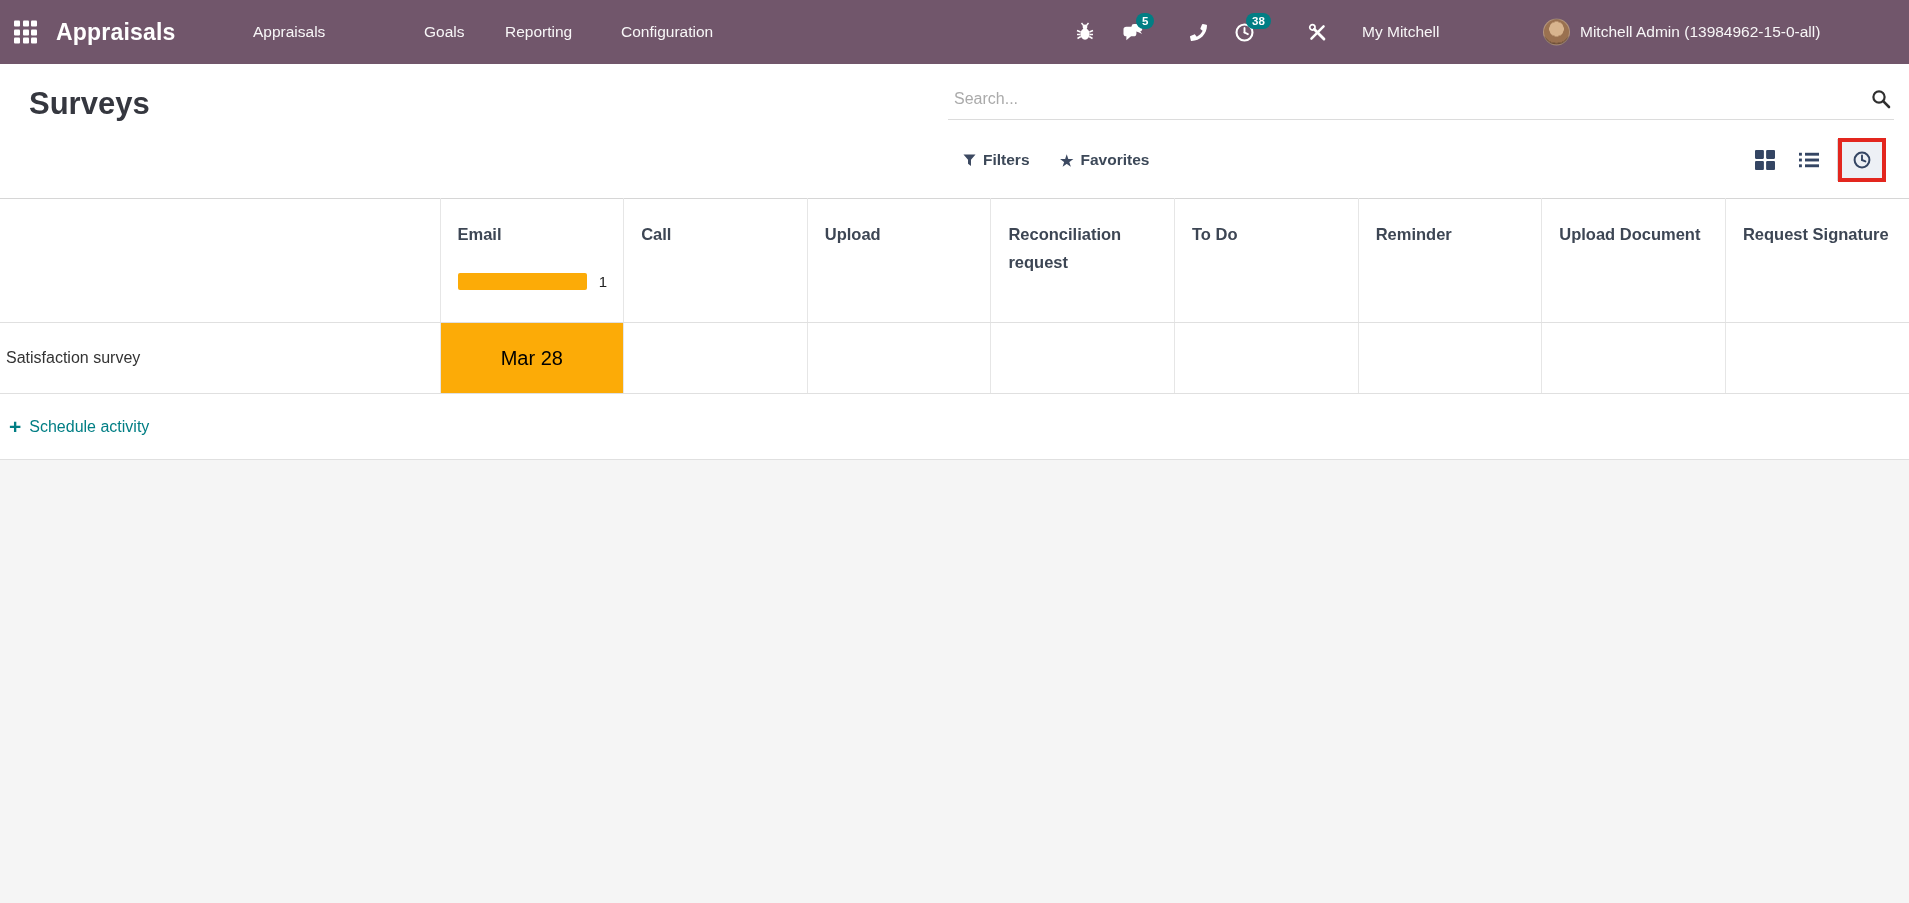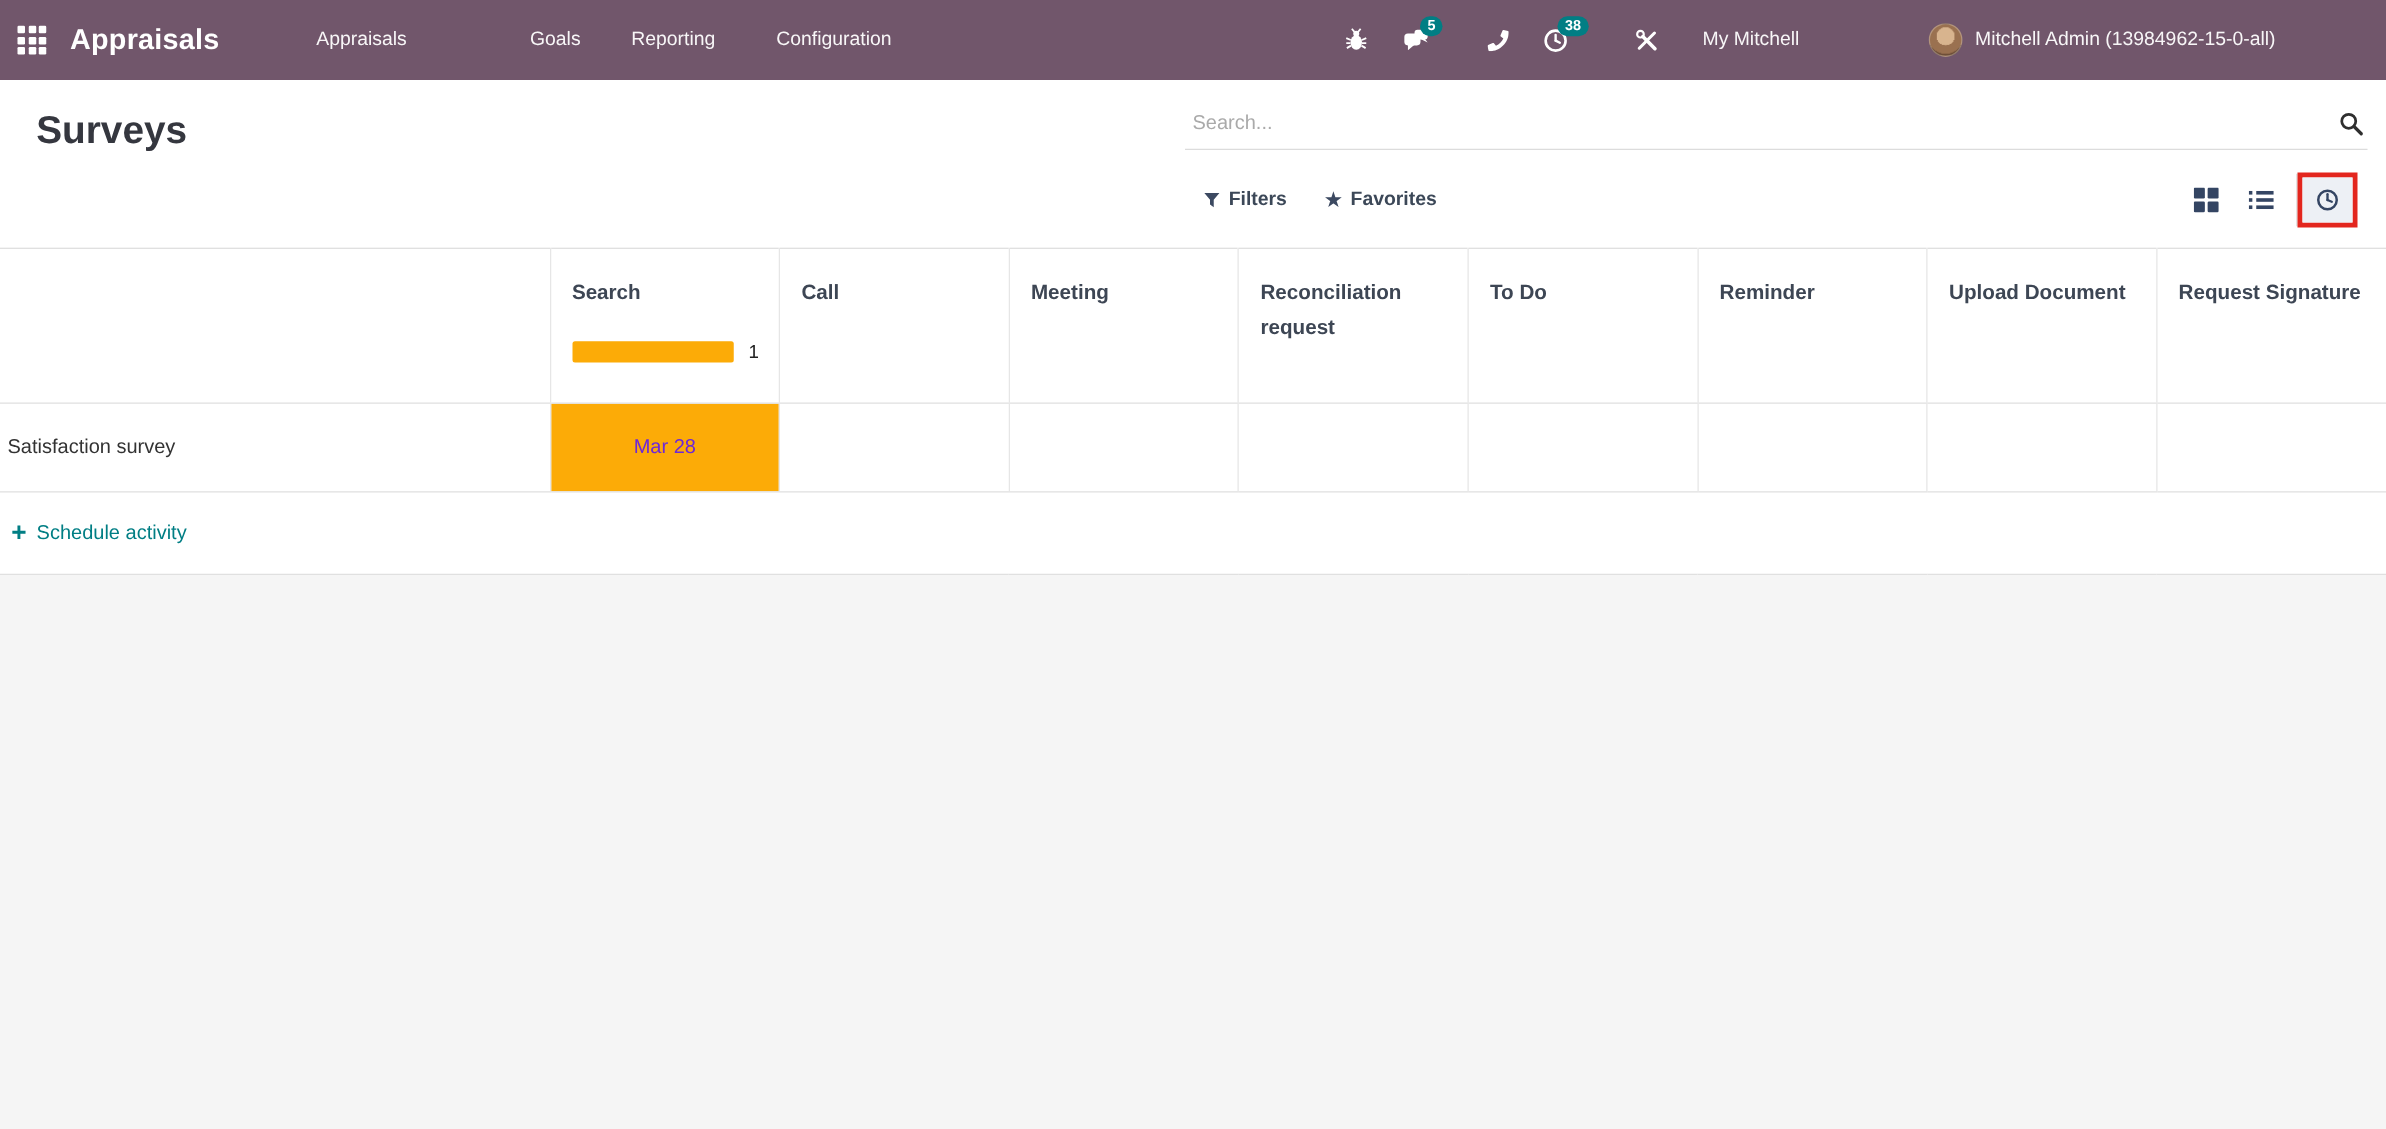--- a/index.html
+++ b/index.html
@@ -48,21 +48,21 @@
   .activity-table th, .activity-table td { border:none; vertical-align:top; }
   .hdr-row th { height:124px; border-bottom:1px solid #e0e0e0; text-align:left; font-size:16.5px; font-weight:700; color:#3d4654; padding:21px 16px 0 17px; line-height:28px; }
   .hdr-row th + th { border-left:1px solid #e6e6e6; }
   .bar-row { display:flex; align-items:center; margin-top:25px; }
   .progress-bar { flex:1; height:17px; background:#FCAB07; border-radius:2px; cursor:pointer; }
   .progress-count { margin-left:12px; font-size:15px; font-weight:400; color:#222; line-height:17px; }
   .data-row td { height:70px; border-bottom:1px solid #e0e0e0; vertical-align:middle; }
   .data-row td + td { border-left:1px solid #e6e6e6; }
   .record-name { font-size:16px; color:#333; padding-left:6px; cursor:pointer; }
   .cell-activity { width:100%; height:70px; display:flex; align-items:center; justify-content:center;
-                   background:#FCAB07; color:#6d28d9; font-size:16px; cursor:pointer; }
+                   background:#FCAB07; color:#000000; font-size:20px; cursor:pointer; }
   .schedule-row td { height:66px; border-bottom:1px solid #e0e0e0; vertical-align:middle; }
   .schedule-cell { border-right:1px solid #e6e6e6; }
   .schedule-link { display:flex; align-items:center; padding-left:9px; cursor:pointer; color:#017E84; font-size:16px; }
   .plus-glyph { font-size:21px; font-weight:700; margin-right:8px; line-height:1; }
   .page-rest { flex:1; background:#f5f5f5; }
 </style>
 </head>
 <body>
 
 <div id="app">
@@ -205,28 +205,28 @@
         <col>
         <col>
         <col>
         <col>
         <col>
     </colgroup>
     <tbody>
         <tr class="hdr-row">
       <th></th>
       <th>
-        <div>Search</div>
+        <div>Email</div>
         <div class="bar-row">
           <div class="progress-bar"></div>
           <span class="progress-count">1</span>
         </div>
       </th>
       <th>Call</th>
-      <th>Meeting</th>
+      <th>Upload</th>
       <th>Reconciliation request</th>
       <th>To Do</th>
       <th>Reminder</th>
       <th>Upload Document</th>
       <th>Request Signature</th>
     </tr>
     <tr class="data-row">
       <td>
             <div class="record-name">Satisfaction survey</div>
           </td>

